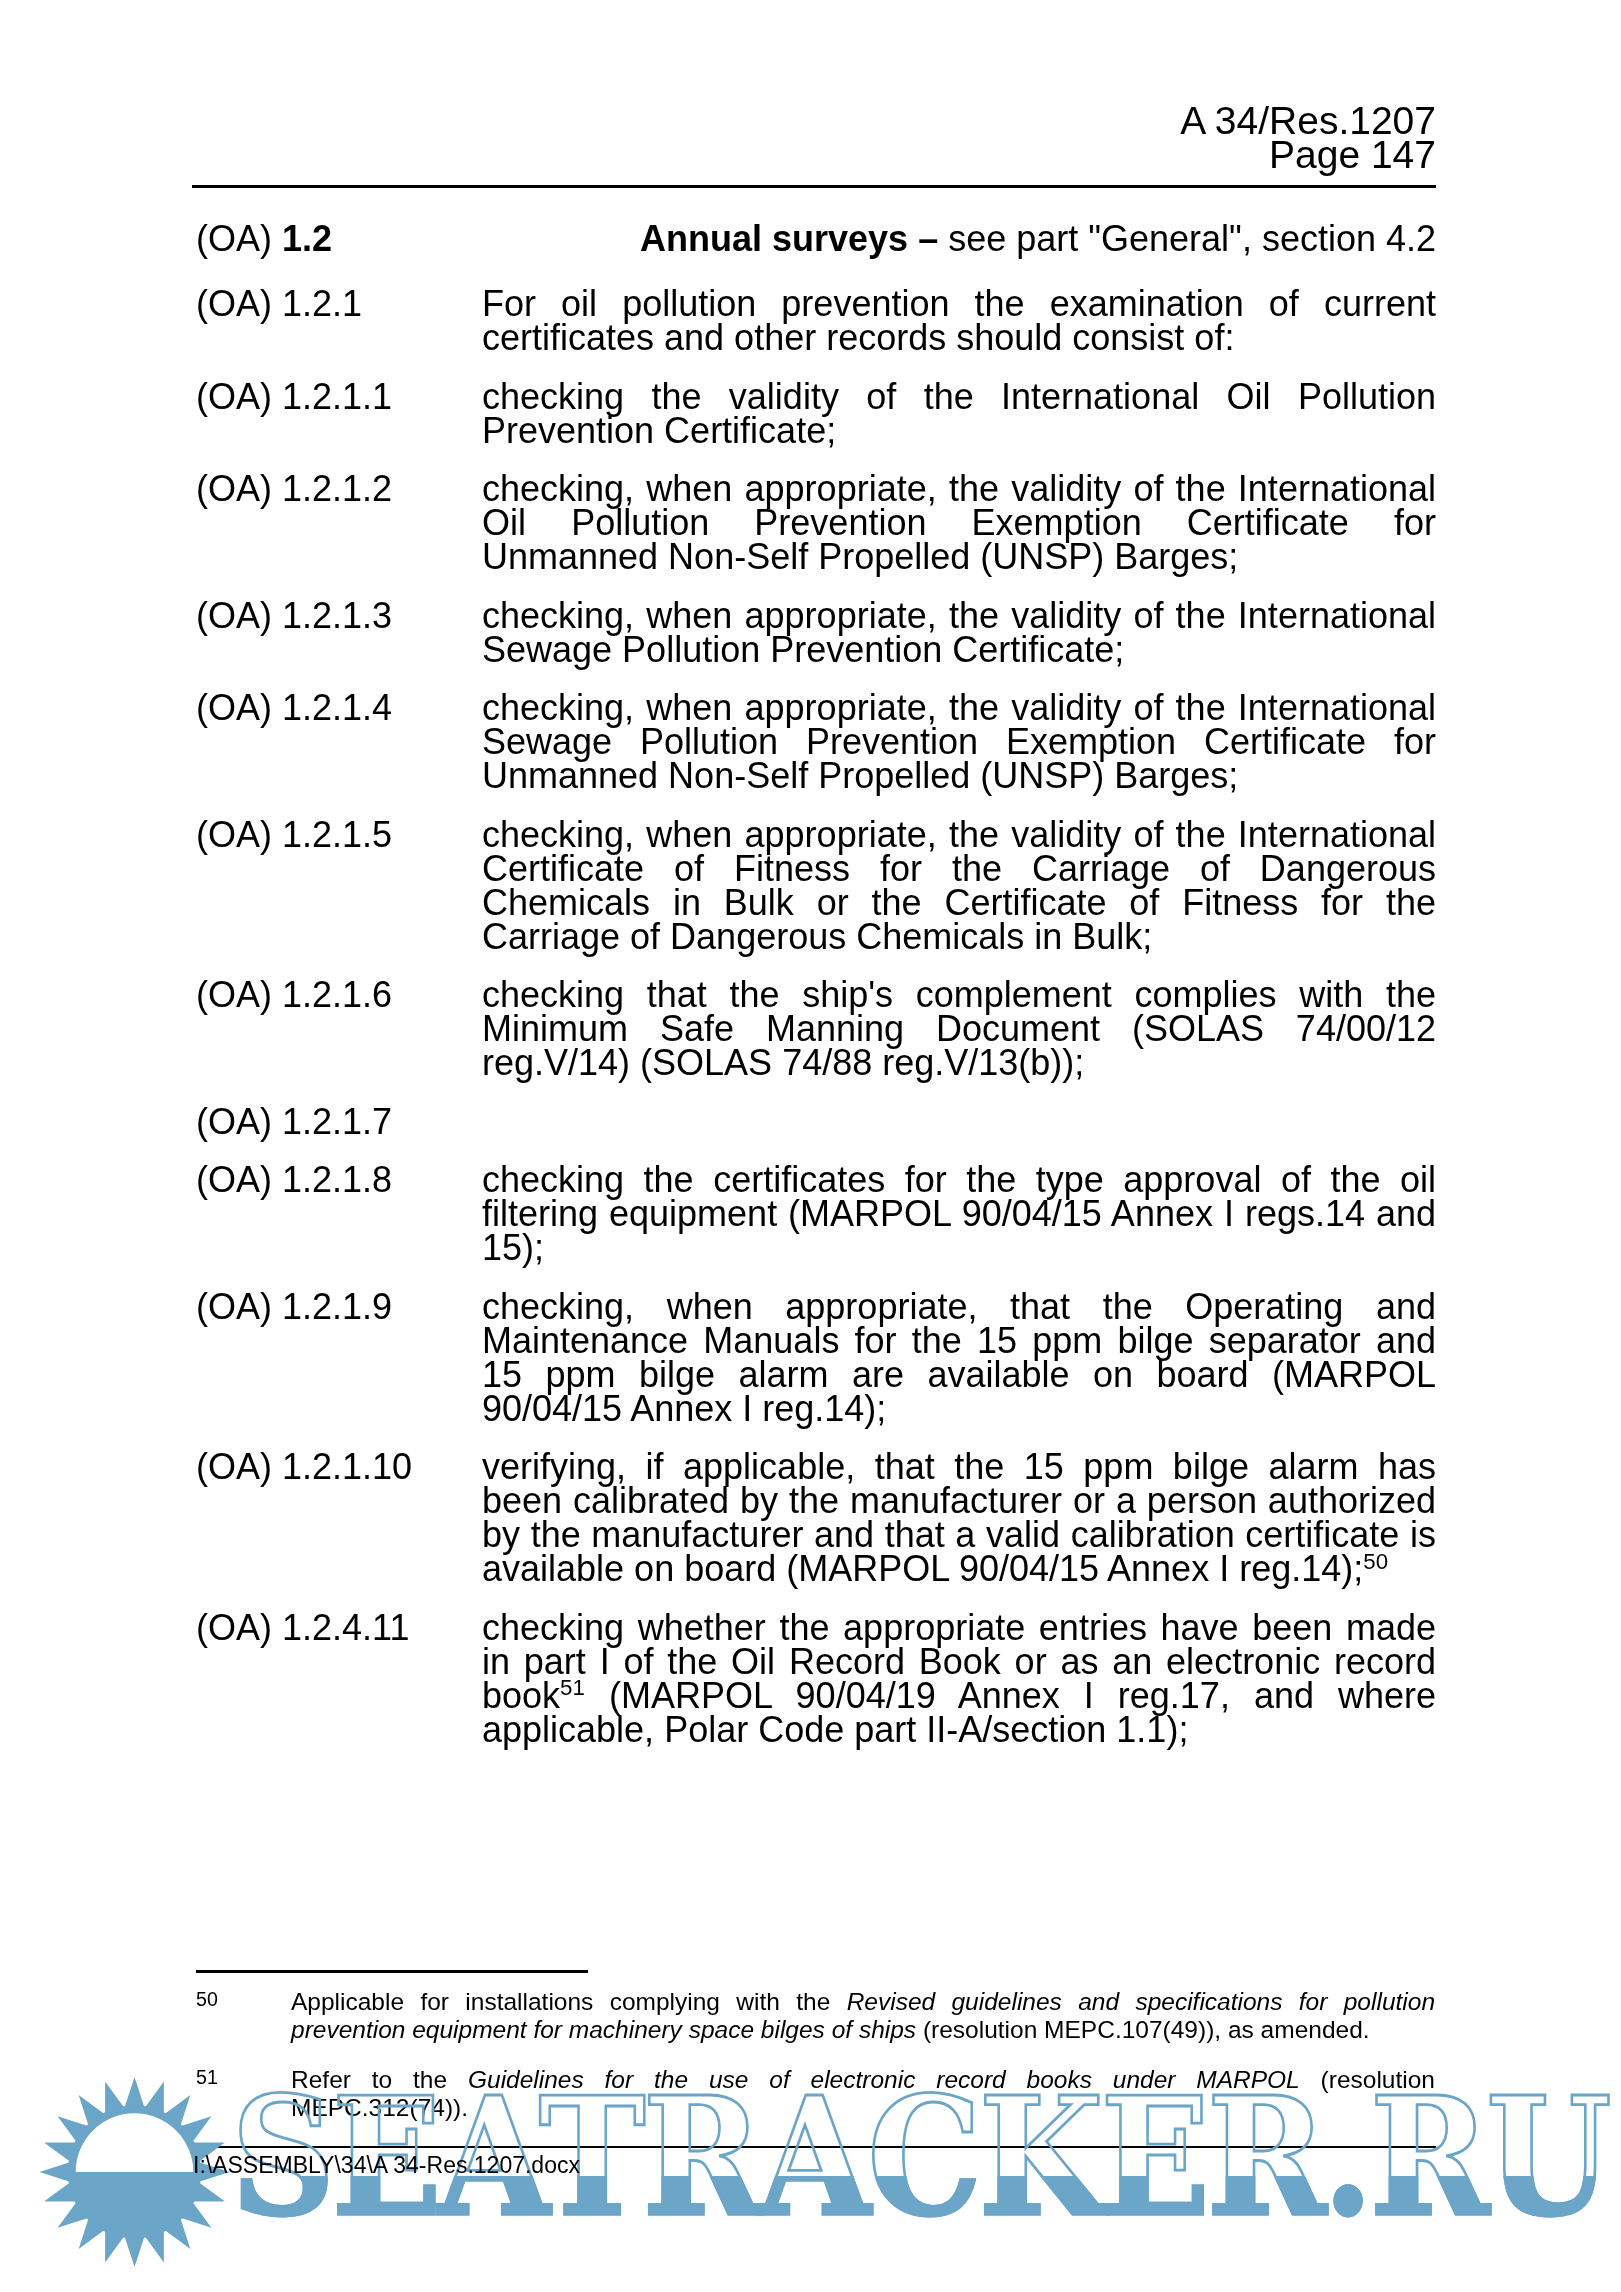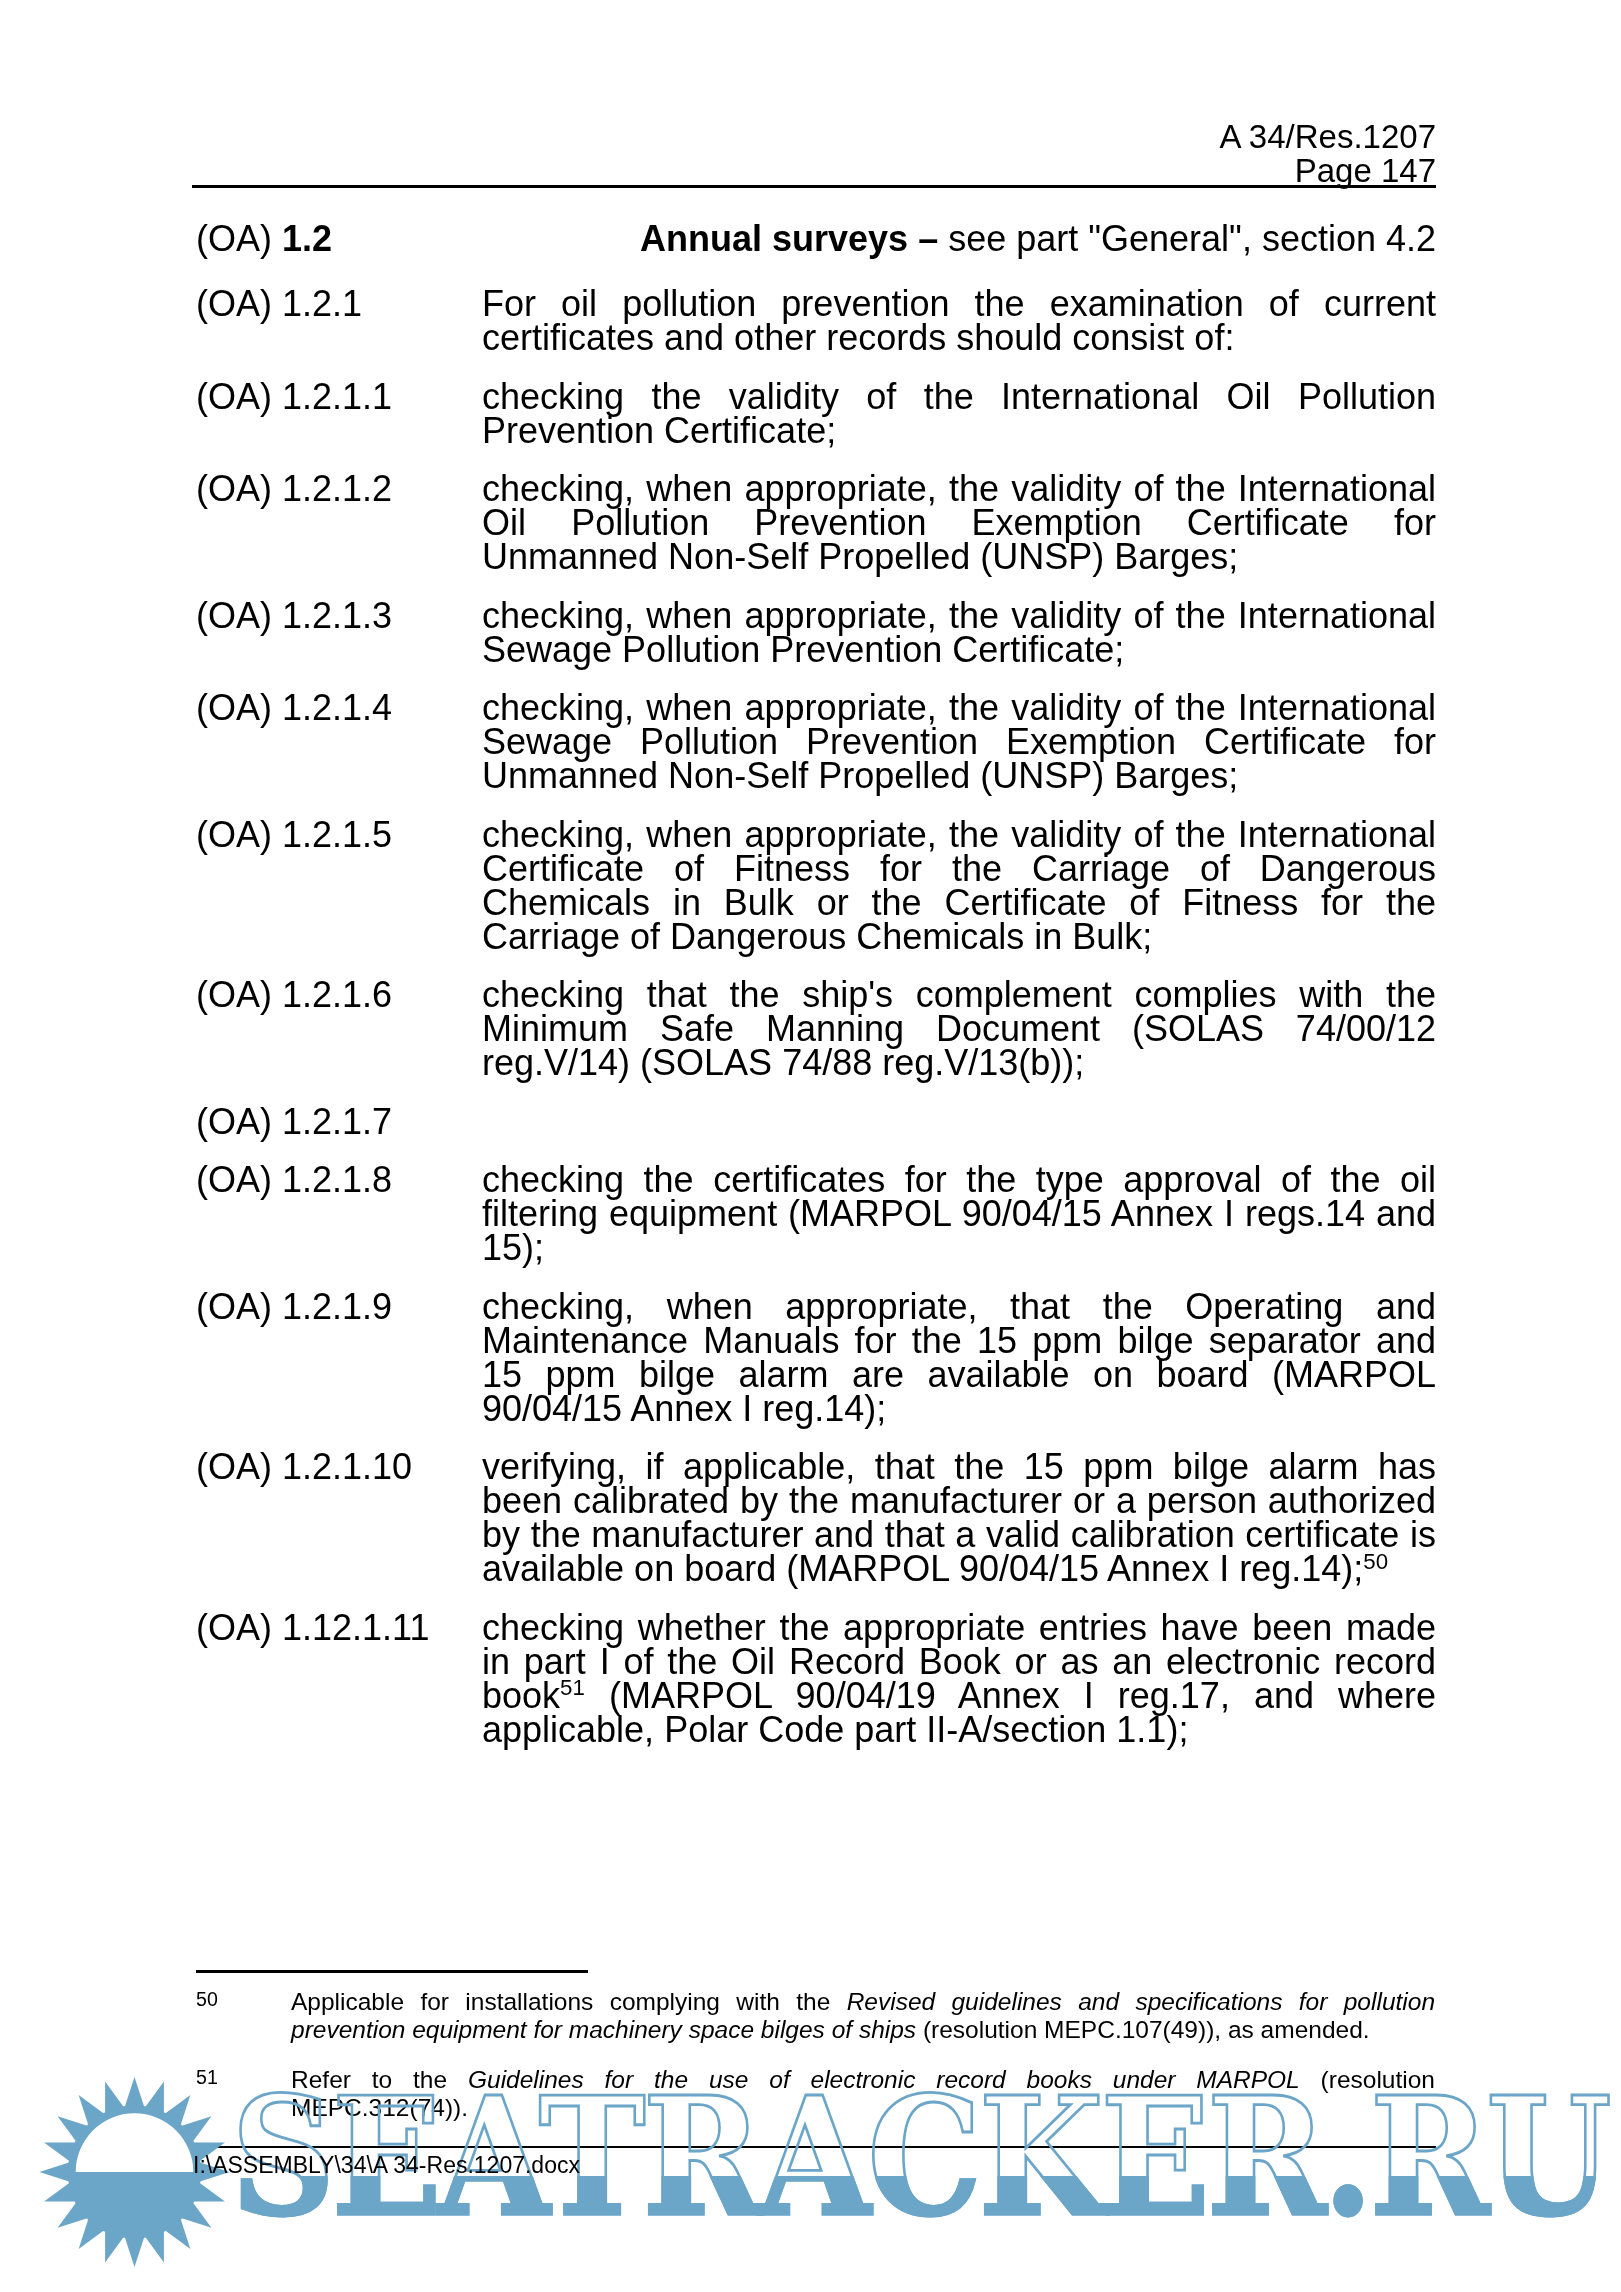--- a/index.html
+++ b/index.html
@@ -1,21 +1,21 @@
 <!DOCTYPE html>
 <html style="--wm-color: #6ba6c9;"><head>
 <meta charset="utf-8">
 <style>
   html,body{margin:0;padding:0;background:#ffffff;}
   .page{
     position:relative;width:1621px;height:2293px;background:#ffffff;
     font-family:"Liberation Sans",sans-serif;color:#000;overflow:hidden;
   }
   
-  .header{position:absolute;top:120px;right:185px;text-align:right;font-size:33px;line-height:34px;}
+  .header{position:absolute;top:104px;right:185px;text-align:right;font-size:39px;line-height:34px;}
   .header-rule{position:absolute;left:192px;top:185px;width:1244px;height:2.9px;background:#000;}
   
   .items{position:absolute;left:196px;top:222px;width:1240px;}
   .item{display:grid;grid-template-columns:86px 200px 954px;margin-bottom:24.5px;font-size:36px;line-height:34px;}
   .item.heading{margin-bottom:31px;}
   .item-text{text-align:justify;}
   .item.heading .item-text{text-align:right;}
   .bold{font-weight:bold;}
   .normal{font-weight:normal;}
   .italic{font-style:italic;}
@@ -117,21 +117,21 @@
   </div>
 
   <div class="item">
     <span class="item-tag">(OA)</span>
     <span class="item-num">1.2.1.10</span>
     <span class="item-text"><span class="normal">verifying, if applicable, that the 15 ppm bilge alarm has been calibrated by the manufacturer or a person authorized by the manufacturer and that a valid calibration certificate is available on board (MARPOL 90/04/15 Annex I reg.14);</span><sup class="marker">50</sup></span>
   </div>
 
   <div class="item">
     <span class="item-tag">(OA)</span>
-    <span class="item-num">1.12.1.11</span>
+    <span class="item-num">1.2.4.11</span>
     <span class="item-text"><span class="normal">checking whether the appropriate entries have been made in part I of the Oil Record Book or as an electronic record book</span><sup class="marker">51</sup><span class="normal"> (MARPOL 90/04/19 Annex I reg.17, and where applicable, Polar Code part II-A/section 1.1);</span></span>
   </div>
 </div>
 
   <div class="fn-sep"></div>
   <div class="footnotes">
   <div class="footnote">
     <span class="fn-num">50</span>
     <span class="fn-text"><span class="normal">Applicable for installations complying with the </span><span class="italic">Revised guidelines and specifications for pollution prevention equipment for machinery space bilges of ships</span><span class="normal"> (resolution MEPC.107(49)), as amended.</span></span>
   </div>

